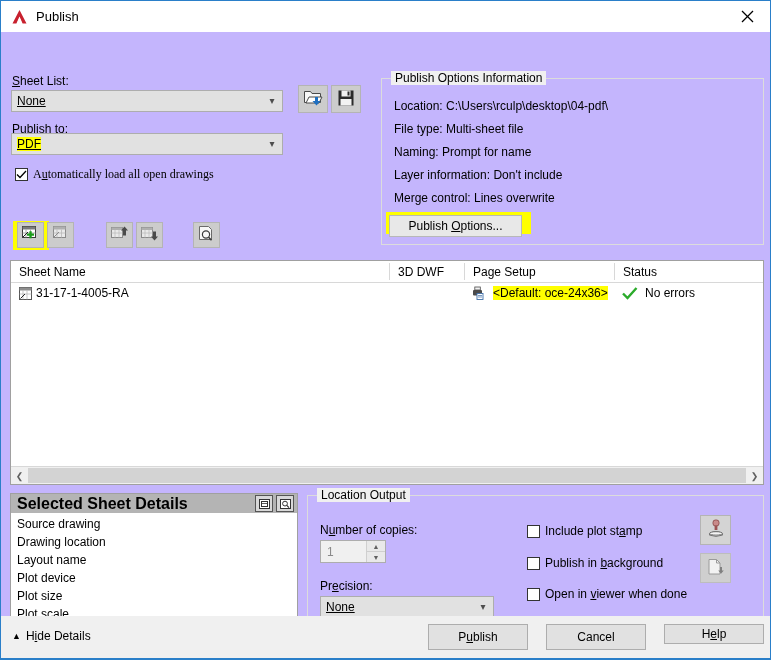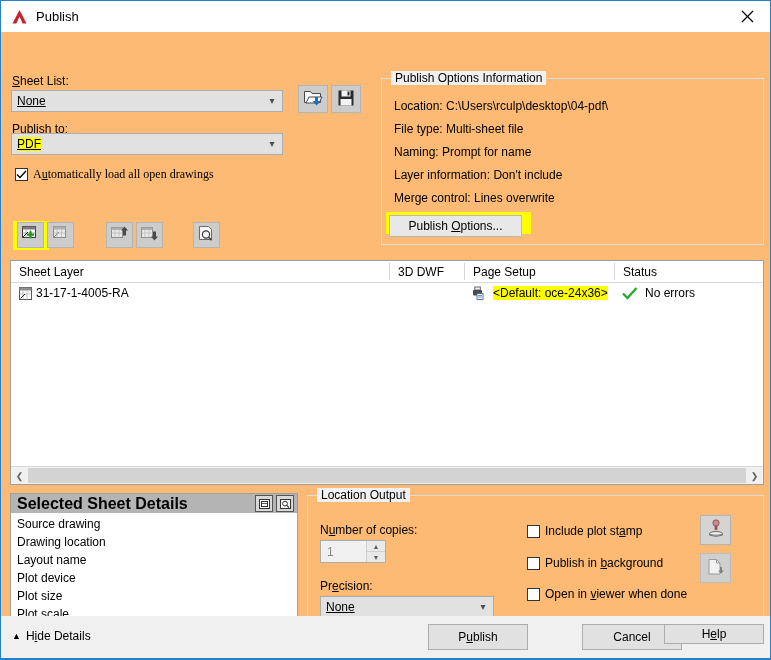--- a/index.html
+++ b/index.html
@@ -56,21 +56,21 @@
     height: 31px;
     display: flex;
     align-items: center;
     justify-content: center;
     cursor: default;
   }
 
   
   .content {
     flex: 1 1 auto;
-    background: #fdba74;
+    background: #c4b5fd;
     position: relative;
   }
 
   
   .lbl {
     font-size: 12px;
     color: #000;
     white-space: nowrap;
   }
   .u { text-decoration: underline; }
@@ -479,21 +479,21 @@
       </div>
       <div class="hl" style="position:absolute;left:4px;top:133px;width:145px;height:22px;"></div>
       <div class="btn" style="position:absolute;left:7px;top:136px;width:133px;height:22px;background:#e8e8e8;border-color:#b8b8b8;">
         <span><span>Publish </span><span class="u">O</span><span>ptions...</span></span>
       </div>
     </div>
 
     <div class="sheetlist">
       <div class="sl-header">
         <div class="sl-col" style="left:0;width:379px;">
-          <span>Sheet Layer</span>
+          <span>Sheet Name</span>
             <span class="divider"></span>
         </div>
         <div class="sl-col" style="left:379px;width:75px;">
           <span>3D DWF</span>
             <span class="divider"></span>
         </div>
         <div class="sl-col" style="left:454px;width:150px;">
           <span>Page Setup</span>
             <span class="divider"></span>
         </div>
@@ -633,21 +633,21 @@
   </div>
 
   <div class="footer">
     <div class="hide-details">
       <span class="tri">▲</span>
       <span class="lbl"><span>H</span><span class="u">i</span><span>de Details</span></span>
     </div>
     <div class="btn" style="position:absolute;left:427px;top:8px;width:100px;height:26px;">
       <span><span>P</span><span class="u">u</span><span>blish</span></span>
     </div>
-    <div class="btn" style="position:absolute;left:545px;top:8px;width:100px;height:26px;margin-left:36px;">
+    <div class="btn" style="position:absolute;left:545px;top:8px;width:100px;height:26px;">
       <span>Cancel</span>
     </div>
     <div class="btn" style="position:absolute;left:663px;top:8px;width:100px;height:20px;">
       <span><span>H</span><span class="u">e</span><span>lp</span></span>
     </div>
     <div class="bottom-line"></div>
   </div>
 
 </div>
 

